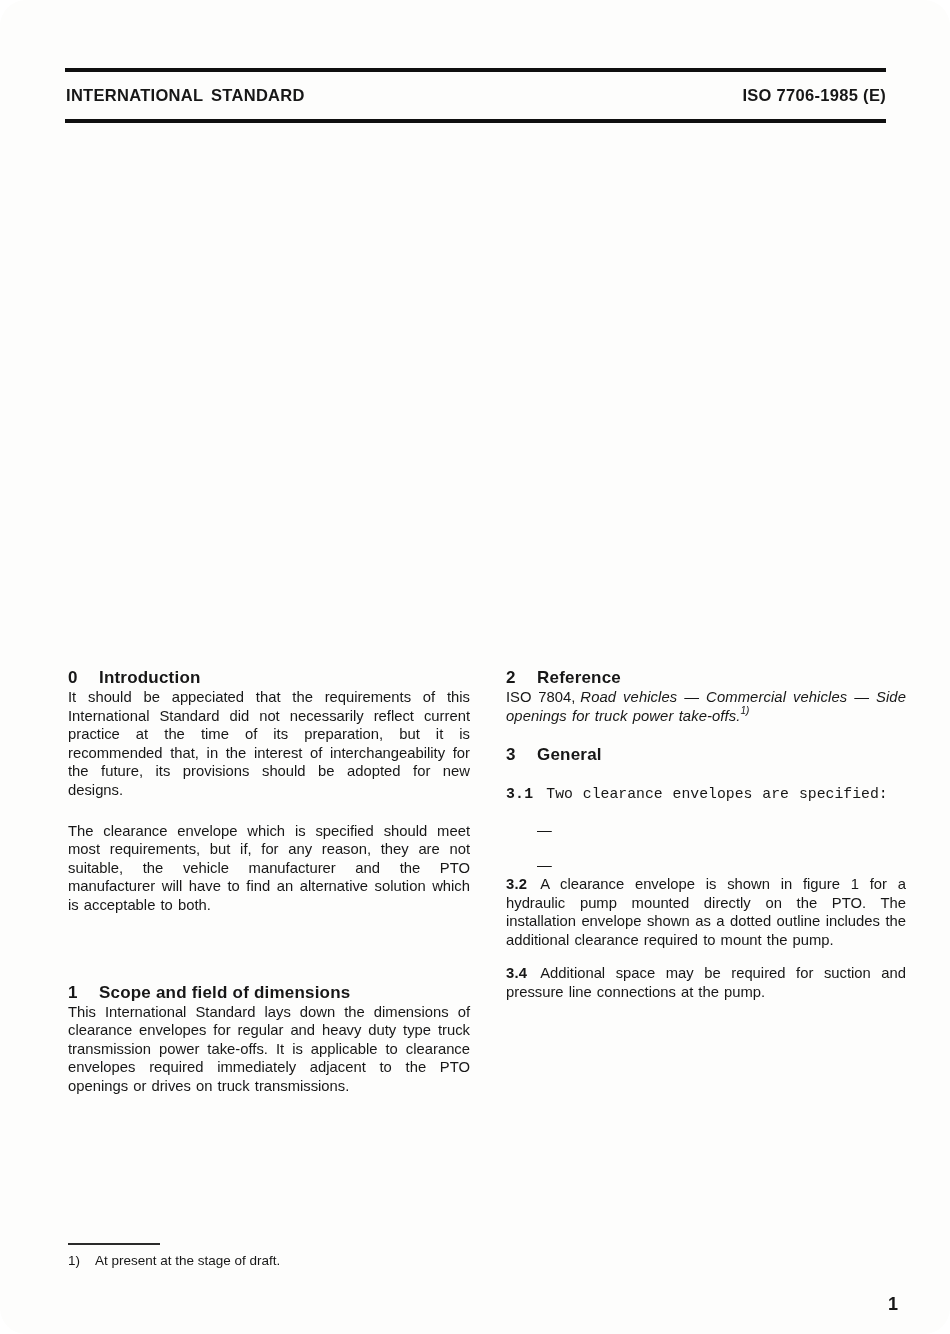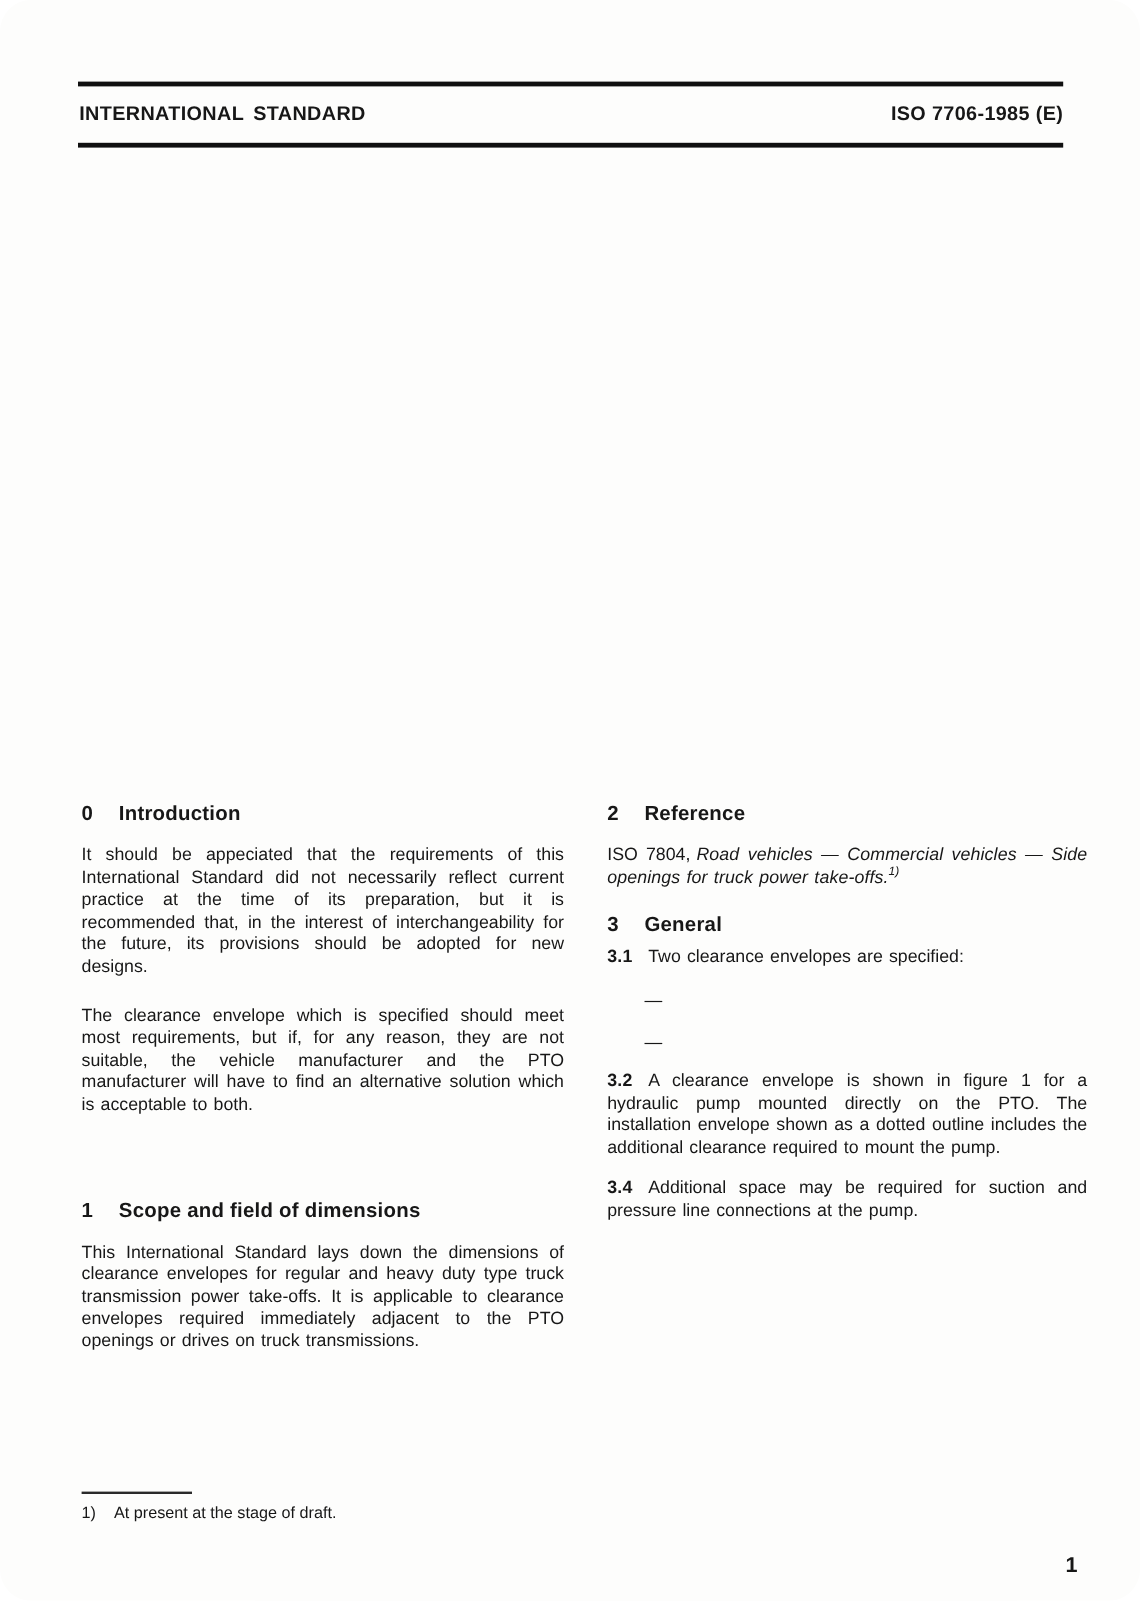--- a/index.html
+++ b/index.html
@@ -77,21 +77,21 @@
     letter-spacing: 0.2px;
   }
   .sec-h .sec-num { width: 31px; flex: 0 0 31px; }
 
   .body-p {
     font-size: 14.8px;
     line-height: 18.6px;
     text-align: justify;
     word-spacing: 1px;
   }
-  .mt-p   { margin-top: 16px; }
+  .mt-p   { }
   .mt-p2  { margin-top: 22px; }
   .mt-sec { margin-top: 68px; }
 
   .clause-num {
     font-weight: bold;
     margin-right: 13px;
     letter-spacing: 0.2px;
   }
   .citation .cite-prefix { margin-right: 5px; }
   .citation i { letter-spacing: 0.1px; }
@@ -105,25 +105,25 @@
 
   .bullet {
     display: flex;
     padding-left: 31px;
     font-size: 14.8px;
     line-height: 18.6px;
     margin-top: 17px;
   }
   .bullet .dash { width: 22px; flex: 0 0 22px; }
 
-  .mt-c32 { margin-top: 13px; }
+  .mt-c32 { }
   .mt-c33 { margin-top: 19px; }
   .mt-c34 { margin-top: 15px; }
   .mt-gen { margin-top: 20px; }
-  .mt-31  { margin-top: 8px; }
+  .mt-31  { margin-top: 20px; font-family: Liberation Mono, monospace; }
 
   
   .footnote {
     position: absolute;
     left: 68px;
     top: 1243px;
     font-size: 13.5px;
     line-height: 17px;
   }
   .fn-rule {

